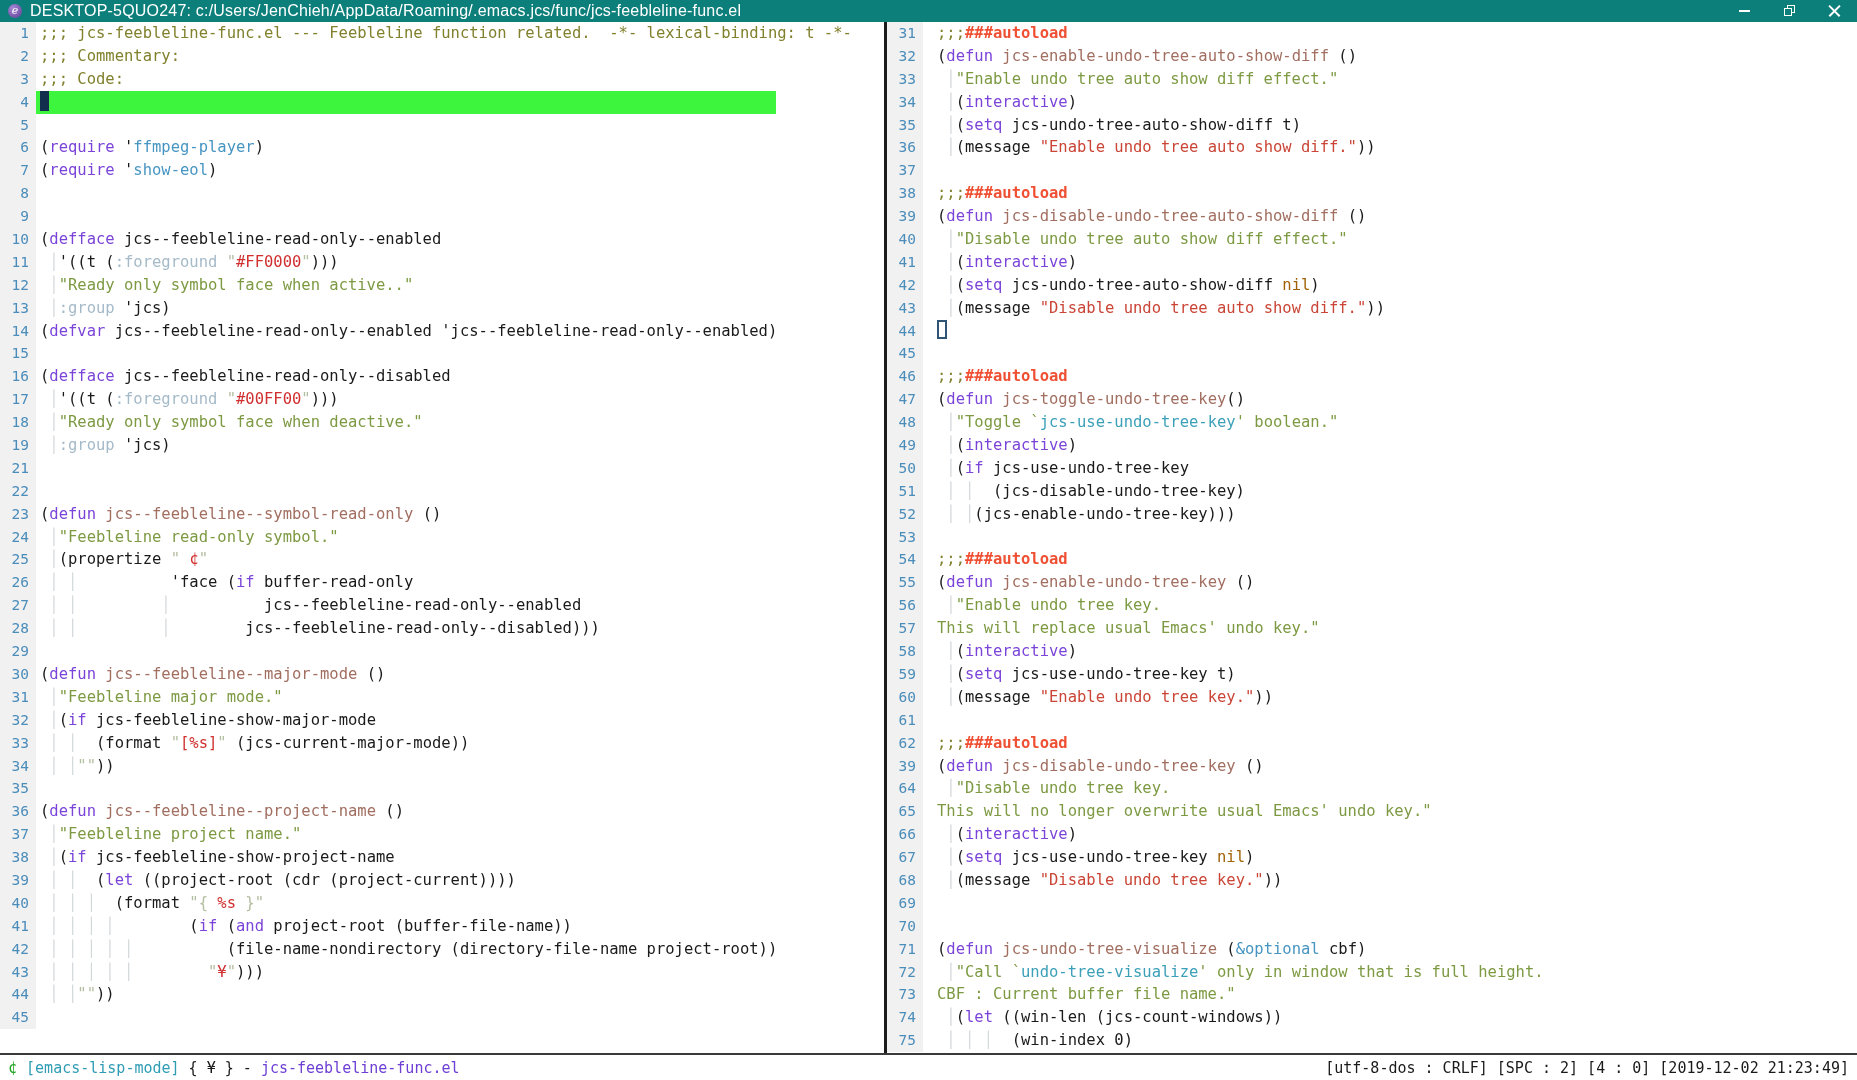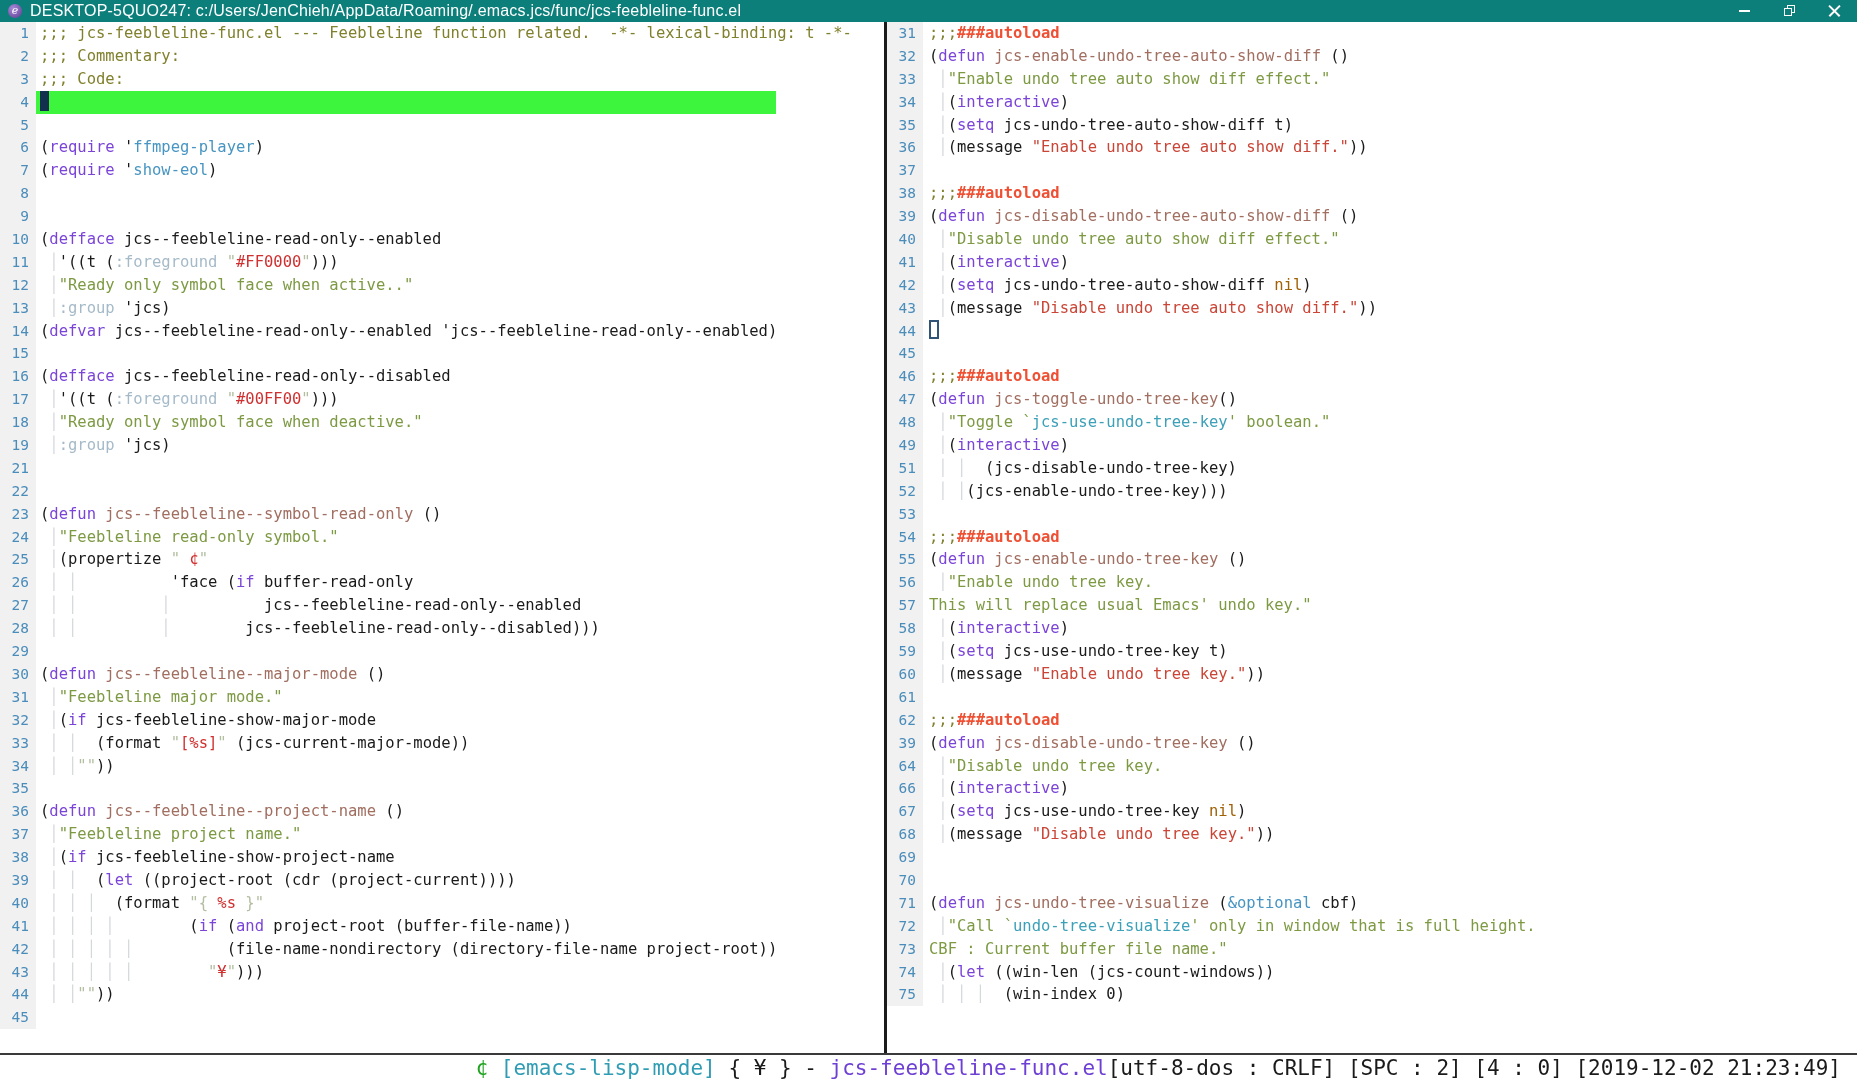--- a/index.html
+++ b/index.html
@@ -27,21 +27,21 @@
   
   .main{display:flex;height:1031px;background:#fff;}
   .pane{display:flex;flex-direction:column;overflow:hidden;}
   .pane-left{width:884px;flex:none;}
   .pane-right{flex:1;}
   .divider{width:3px;background:#1b1b1b;flex:none;}
   .line{display:flex;height:22.9px;}
   .ln{width:36px;flex:none;background:var(--c-gutter,#f1f1f1);color:var(--c-lnum,#4a8cba);
       text-align:right;padding-right:7px;box-sizing:border-box;font-size:14.5px;line-height:22.9px;}
   .code{margin:0;flex:1;font-family:inherit;font-size:15.5px;line-height:22.9px;padding-left:4px;white-space:pre;}
-  .pane-right .code{padding-left:6px;}
+  .pane-right .code{padding-left:14px;}
   .line.hl .code{background-image:linear-gradient(var(--c-hline,#3df53d),var(--c-hline,#3df53d));
                  background-size:740px 100%;background-repeat:no-repeat;}
   .cursor-block{display:inline-block;width:9.3px;height:20px;background:var(--c-cursor,#12304d);vertical-align:-4px;}
   .cursor-hollow{display:inline-block;width:10px;height:19px;border:2px solid #2f5475;box-sizing:border-box;vertical-align:-3px;background:transparent;}
 
   
   .sg-t{color:#1a1a1a}
   .sg-cm{color:var(--c-comment,#80802d)}
   .sg-doc{color:var(--c-doc,#7d9a43)}
   .sg-docl{color:#3ba0b8}
@@ -51,21 +51,21 @@
   .sg-feat{color:#4795c2}
   .sg-str{color:var(--c-str,#ca4536)}
   .sg-strq{color:#b3bda0}
   .sg-sp{color:#d03030}
   .sg-nil{color:#a16207}
   .sg-auto{color:var(--c-auto,#ef5033);font-weight:bold}
   .sg-ig{color:#d3d8db}
 
   
   .echo{height:27px;box-sizing:border-box;border-top:2px solid #3a3a3a;background:#fff;
-        display:flex;justify-content:flex-end;align-items:center;padding:0 16px;font-size:21px;white-space:pre;}
+        display:flex;justify-content:space-between;align-items:center;padding:0 8px;font-size:15px;white-space:pre;}
   .eg-g{color:#1fa31f}
   .eg-m{color:#2f9cb4}
   .eg-t{color:#1a1a1a}
   .eg-f{color:#6e3fd4}
   .echo-right{color:#1a1a1a}
 </style>
 </head>
 <body>
 
 <div class="titlebar">
@@ -344,20 +344,24 @@
         </div>
         <div class="line">
           <span class="ln">48</span>
           <pre class="code"><span class="sg-ig"> │</span><span class="sg-doc">"Toggle `</span><span class="sg-docl">jcs-use-undo-tree-key</span><span class="sg-doc">' boolean."</span></pre>
         </div>
         <div class="line">
           <span class="ln">49</span>
           <pre class="code"><span class="sg-ig"> │</span><span class="sg-t">(</span><span class="sg-kw">interactive</span><span class="sg-t">)</span></pre>
         </div>
         <div class="line">
+          <span class="ln">50</span>
+          <pre class="code"><span class="sg-ig"> │</span><span class="sg-t">(</span><span class="sg-kw">if</span><span class="sg-t"> jcs-use-undo-tree-key</span></pre>
+        </div>
+        <div class="line">
           <span class="ln">51</span>
           <pre class="code"><span class="sg-ig"> │ │</span><span class="sg-t">  (jcs-disable-undo-tree-key)</span></pre>
         </div>
         <div class="line">
           <span class="ln">52</span>
           <pre class="code"><span class="sg-ig"> │ │</span><span class="sg-t">(jcs-enable-undo-tree-key)))</span></pre>
         </div>
         <div class="line">
           <span class="ln">53</span>
           <pre class="code"></pre>
@@ -398,20 +402,24 @@
           <span class="ln">62</span>
           <pre class="code"><span class="sg-cm">;;;</span><span class="sg-auto">###autoload</span></pre>
         </div>
         <div class="line">
           <span class="ln">39</span>
           <pre class="code"><span class="sg-t">(</span><span class="sg-kw">defun</span><span class="sg-t"> </span><span class="sg-fn">jcs-disable-undo-tree-key</span><span class="sg-t"> ()</span></pre>
         </div>
         <div class="line">
           <span class="ln">64</span>
           <pre class="code"><span class="sg-ig"> │</span><span class="sg-doc">"Disable undo tree key.</span></pre>
+        </div>
+        <div class="line">
+          <span class="ln">65</span>
+          <pre class="code"><span class="sg-doc">This will no longer overwrite usual Emacs' undo key."</span></pre>
         </div>
         <div class="line">
           <span class="ln">66</span>
           <pre class="code"><span class="sg-ig"> │</span><span class="sg-t">(</span><span class="sg-kw">interactive</span><span class="sg-t">)</span></pre>
         </div>
         <div class="line">
           <span class="ln">67</span>
           <pre class="code"><span class="sg-ig"> │</span><span class="sg-t">(</span><span class="sg-kw">setq</span><span class="sg-t"> jcs-use-undo-tree-key </span><span class="sg-nil">nil</span><span class="sg-t">)</span></pre>
         </div>
         <div class="line">

